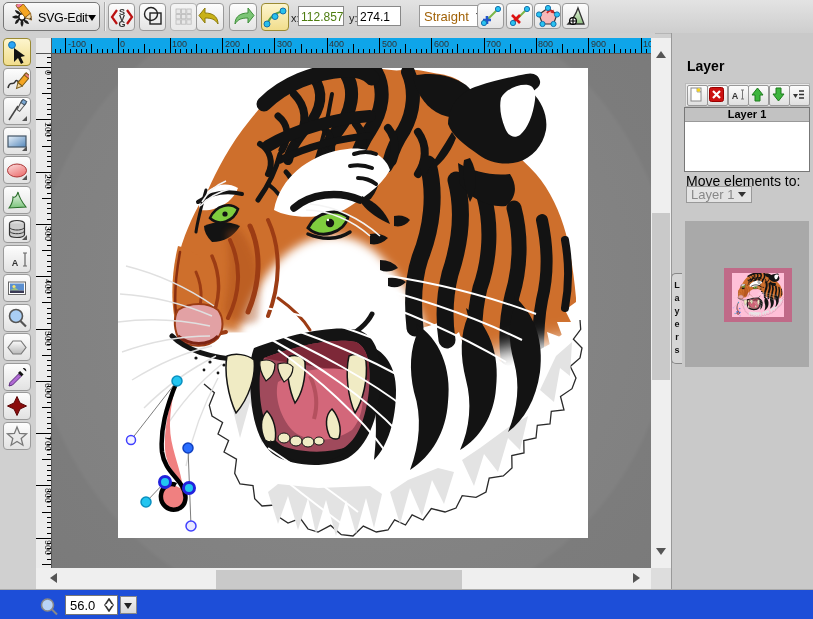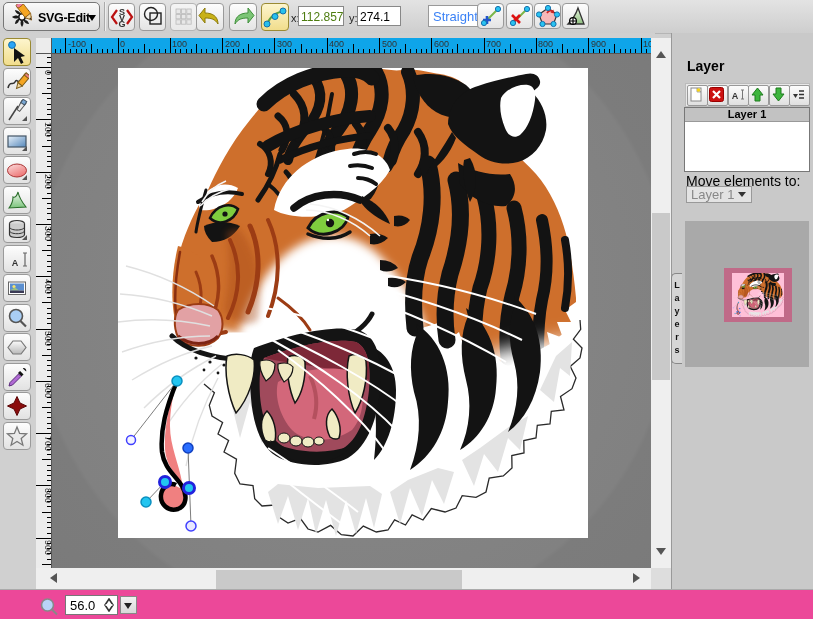--- a/index.html
+++ b/index.html
@@ -11,21 +11,21 @@
             <path d="M13,3 C15,6 15,8 13,11 C11,8 11,6 13,3 Z M13,23 C11,20 11,18 13,15 C15,18 15,20 13,23 Z M3,13 C6,11 8,11 11,13 C8,15 6,15 3,13 Z M23,13 C20,15 18,15 15,13 C18,11 20,11 23,13 Z M5.9,5.9 C9,6.2 10.5,7.3 11.6,10 C8.5,10.5 6.6,9 5.9,5.9 Z M20.1,20.1 C17,19.8 15.5,18.7 14.4,16 C17.5,15.5 19.4,17 20.1,20.1 Z M20.1,5.9 C19.8,9 18.7,10.5 16,11.6 C15.5,8.5 17,6.6 20.1,5.9 Z M5.9,20.1 C6.2,17 7.3,15.5 10,14.4 C10.5,17.5 9,19.4 5.9,20.1 Z" fill="#1a1a1a"></path>
             <circle cx="13" cy="13" r="3.2" fill="#fff" stroke="#1a1a1a" stroke-width="1.5"></circle>
           </g>
           <g transform="rotate(-38 17 9)">
             <rect x="13.5" y="-2" width="7" height="14" rx="1" fill="#f5a623" stroke="#8a5a10" stroke-width="0.8"></rect>
             <rect x="13.5" y="-3.5" width="7" height="4" rx="1.5" fill="#ef7fa2" stroke="#8a5a10" stroke-width="0.8"></rect>
             <path d="M13.5,12 L17,18 L20.5,12 Z" fill="#f3d9a4" stroke="#8a5a10" stroke-width="0.8"></path>
             <path d="M16,15.5 L17,18 L18,15.5 Z" fill="#333"></path>
           </g>
         </svg></div>
-      <div style="position:absolute;left:34px;top:8px;font-weight:bold;font-size:12.5px;color:#000;white-space:nowrap;letter-spacing:-0.3px">SVG-Edit</div>
+      <div style="position:absolute;left:34px;top:8px;font-weight:normal;font-size:12.5px;color:#000;white-space:nowrap;letter-spacing:-0.3px">SVG-Edit</div>
       <div style="position:absolute;right:3px;top:12px;width:0;height:0;border:4.5px solid transparent;border-top:6.5px solid #000"></div>
     </div>
     <div style="position:absolute;left:104px;top:2px;width:1px;height:29px;background:#aaa"></div>
     <div style="position:absolute;left:105px;top:2px;width:1px;height:29px;background:#eee"></div>
     <div style="position:absolute;left:108px;top:3px;width:27px;height:28px;background:linear-gradient(#fdfdfd,#e4e4e4);border:1px solid #9a9a9a;border-radius:4px;box-sizing:border-box;">
       <svg width="24" height="24" viewBox="0 0 24 24" style="position:absolute;left:50%;top:50%;transform:translate(-50%,-50%);">
         <path d="M7,5 L2,12 L7,19" stroke="#b11" stroke-width="2.2" fill="none"></path>
         <path d="M17,5 L22,12 L17,19" stroke="#b11" stroke-width="2.2" fill="none"></path>
         <text x="12" y="9.5" font-size="7" font-weight="bold" text-anchor="middle" fill="#b11" font-family="Liberation Sans">S</text>
         <text x="12" y="15.5" font-size="7" font-weight="bold" text-anchor="middle" fill="#18c" font-family="Liberation Sans">V</text>
@@ -66,21 +66,21 @@
         <path d="M4,19 C9,8 15,8 20,6" stroke="#5a9e3f" stroke-width="2" fill="none"></path>
         <circle cx="4" cy="19" r="3" fill="#27c0ec" stroke="#1470ad" stroke-width="1"></circle>
         <circle cx="12" cy="11.5" r="3" fill="#27c0ec" stroke="#1470ad" stroke-width="1"></circle>
         <circle cx="20" cy="6" r="3" fill="#27c0ec" stroke="#1470ad" stroke-width="1"></circle>
       </svg>
     </div>
     <div style="position:absolute;left:291px;top:12px;font-size:11px;color:#222">x:</div>
     <div style="position:absolute;left:298px;top:6px;width:46px;height:20px;background:#fff;border:1px solid #888;box-sizing:border-box;font-size:12px;color:#4d7c0f;padding:3px 0 0 2px;white-space:nowrap;overflow:hidden">112.857</div>
     <div style="position:absolute;left:349px;top:12px;font-size:11px;color:#222">y:</div>
     <div style="position:absolute;left:357px;top:6px;width:44px;height:20px;background:#fff;border:1px solid #888;box-sizing:border-box;font-size:12px;color:#000;padding:3px 0 0 2px;white-space:nowrap;overflow:hidden">274.1</div>
-    <div style="position:absolute;left:428px;top:5px;width:70px;height:22px;background:#fff;border:1px solid #999;box-sizing:border-box;font-size:13px;color:#3b82f6;padding:3px 0 0 4px">Straight<span style="position:absolute;right:4px;top:7px;width:0;height:0;border:4px solid transparent;border-top:6px solid #000"></span></div>
+    <div style="position:absolute;left:419px;top:5px;width:70px;height:22px;background:#fff;border:1px solid #999;box-sizing:border-box;font-size:13px;color:#a16207;padding:3px 0 0 4px">Straight<span style="position:absolute;right:4px;top:7px;width:0;height:0;border:4px solid transparent;border-top:6px solid #000"></span></div>
     <div style="position:absolute;left:477px;top:3px;width:27px;height:26px;background:linear-gradient(#fdfdfd,#e4e4e4);border:1px solid #9a9a9a;border-radius:4px;box-sizing:border-box;">
       <svg width="24" height="24" viewBox="0 0 24 24" style="position:absolute;left:50%;top:50%;transform:translate(-50%,-50%);">
         <path d="M5,19 L19,5" stroke="#7ab648" stroke-width="2"></path>
         <path d="M8,12 L8,20 M4,16 L12,16" stroke="#2255cc" stroke-width="2.6"></path>
         <circle cx="5" cy="19" r="2.6" fill="#29c3f1" stroke="#1470ad"></circle>
         <circle cx="19" cy="5" r="2.6" fill="#29c3f1" stroke="#1470ad"></circle>
       </svg>
     </div>
     <div style="position:absolute;left:506px;top:3px;width:27px;height:26px;background:linear-gradient(#fdfdfd,#e4e4e4);border:1px solid #9a9a9a;border-radius:4px;box-sizing:border-box;">
       <svg width="24" height="24" viewBox="0 0 24 24" style="position:absolute;left:50%;top:50%;transform:translate(-50%,-50%);">
@@ -505,21 +505,21 @@
     </div>
     <div style="position:absolute;left:14px;top:140px;font-size:14px;color:#000">Move elements to:</div>
     <div style="position:absolute;left:14px;top:153px;width:66px;height:17px;background:#e3e3e3;border:1px solid #999;box-sizing:border-box;font-size:13px;color:#888;padding:0 0 0 4px">Layer 1<span style="position:absolute;right:5px;top:5px;width:0;height:0;border:4px solid transparent;border-top:5px solid #333"></span></div>
     <div style="position:absolute;left:13px;top:188px;width:124px;height:146px;background:#a9a9a9"></div>
     <div style="position:absolute;left:52px;top:235px;width:68px;height:54px;background:#c06a88">
       <svg width="52" height="44" viewBox="0 0 470 470" preserveAspectRatio="none" style="--paper:#ffc0d8;position:absolute;left:8px;top:5px;background:#ffc0d8">
         <use href="#tigersym"></use>
       </svg>
     </div>
   </div>
-<div style="position:absolute;left:0;top:589px;width:813px;height:30px;background:#ec4899;border-top:1px solid #aaa;box-sizing:border-box">
+<div style="position:absolute;left:0;top:589px;width:813px;height:30px;background:#1d4ed8;border-top:1px solid #aaa;box-sizing:border-box">
     <svg width="20" height="20" viewBox="0 0 20 20" style="position:absolute;left:39px;top:7px">
       <circle cx="8.5" cy="8" r="6" fill="#b9d4f7" stroke="#888" stroke-width="1.6"></circle>
       <path d="M13,12.5 L18,17.5" stroke="#888" stroke-width="2"></path>
     </svg>
     <div style="position:absolute;left:65px;top:5px;width:53px;height:20px;background:#fff;border:1px solid #777;box-sizing:border-box">
       <div style="position:absolute;left:4px;top:2px;font-size:13px;color:#000">56.0</div>
       <svg width="10" height="14" viewBox="0 0 10 14" style="position:absolute;right:3px;top:2px">
         <path d="M5,1 L9,7 L5,13 L1,7 Z" fill="none" stroke="#333" stroke-width="1.6"></path>
         <path d="M1.5,7 L8.5,7" stroke="#fff" stroke-width="1.6"></path>
       </svg>

